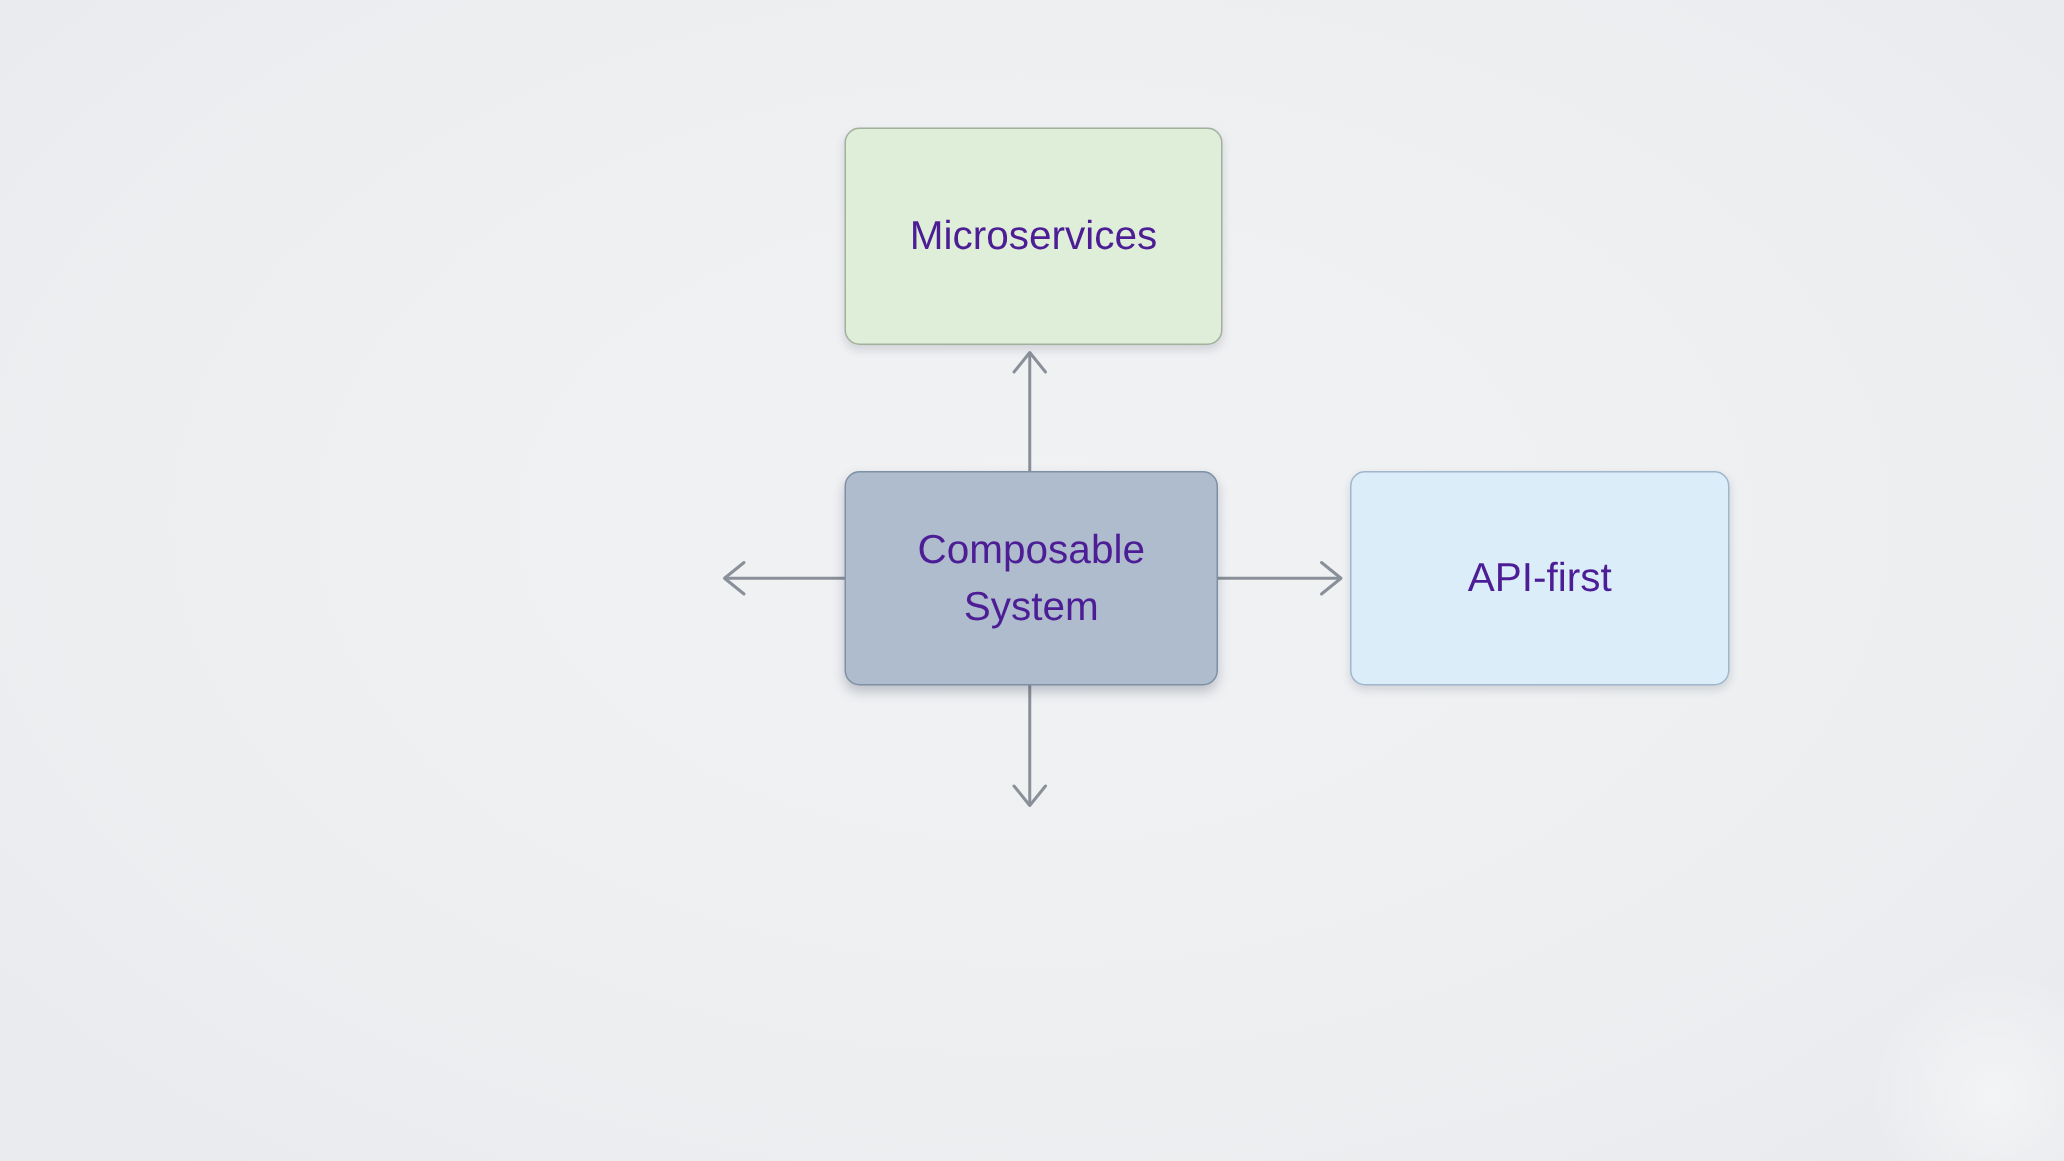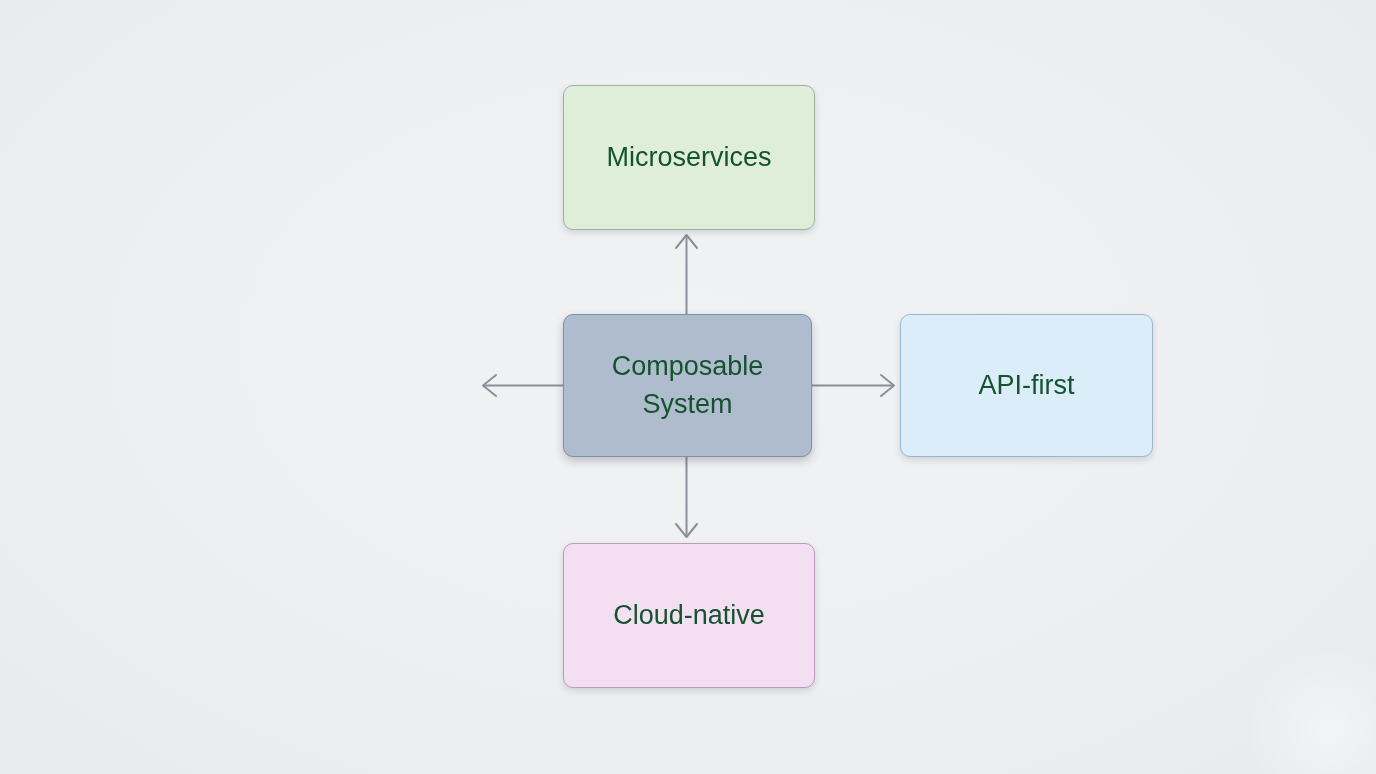--- a/index.html
+++ b/index.html
@@ -12,21 +12,21 @@
     background:
       radial-gradient(circle 120px at 1330px 730px, rgba(255,255,255,0.45), rgba(255,255,255,0) 70%),
       radial-gradient(ellipse at 50% 45%, #f1f2f4 0%, #edeff1 55%, #e8eaed 100%);
   }
   .connectors { position: absolute; left: 0; top: 0; }
   .edge { stroke: #8a9099; stroke-width: 2; fill: none; stroke-linecap: round; stroke-linejoin: round; }
   .node {
     position: absolute; box-sizing: border-box;
     display: flex; align-items: center; justify-content: center;
     border-radius: 10px; border: 1px solid;
-    font-size: 27px; line-height: 1.4; color: #14532d; text-align: center;
+    font-size: 27px; line-height: 1.4; color: #4c1d95; text-align: center;
     box-shadow: 0 3px 6px rgba(70, 80, 100, 0.18);
     padding: 0 18px;
   }
   .node-top    { left: 563px; top:  85px; width: 252px; height: 145px; background: #deeed8; border-color: #a2b19e; }
   .node-left   { left: 225px; top: 313px; width: 252px; height: 144px; background: #fdecd2; border-color: #d2b68e; }
   .node-center { left: 563px; top: 314px; width: 249px; height: 143px; background: #aebccd; border-color: #7f90a5;
                  box-shadow: 0 4px 8px rgba(60, 70, 95, 0.28); }
   .node-right  { left: 900px; top: 314px; width: 253px; height: 143px; background: #dcedfa; border-color: #9fb6cb; }
   .node-bottom { left: 563px; top: 543px; width: 252px; height: 145px; background: #f3def2; border-color: #bb9cba; }
   .node-label { display: block; }
@@ -61,17 +61,14 @@
 
 
   <div class="node node-right">
     <span class="node-label">API-first</span>
   </div>
 
   <div class="node node-center">
     <span class="node-label">Composable System</span>
   </div>
 
-  <div class="node node-bottom">
-    <span class="node-label">Cloud-native</span>
-  </div>
 
 </div>
 
 </body></html>

